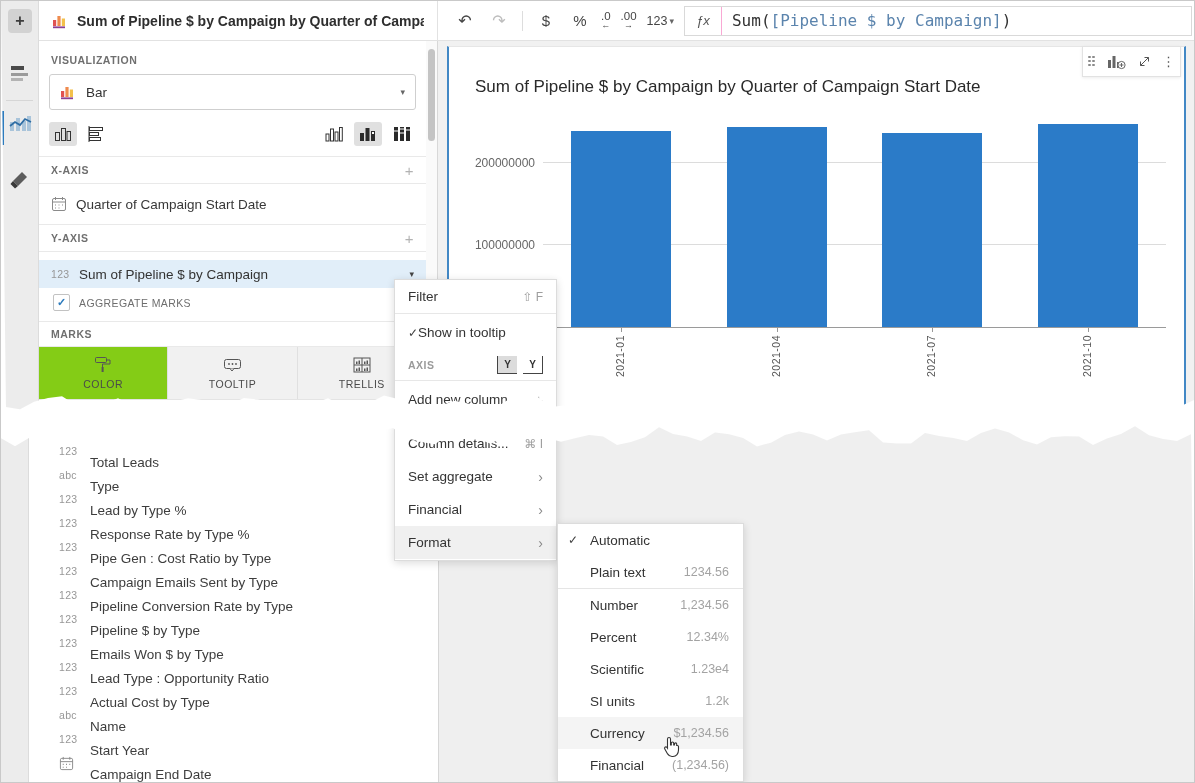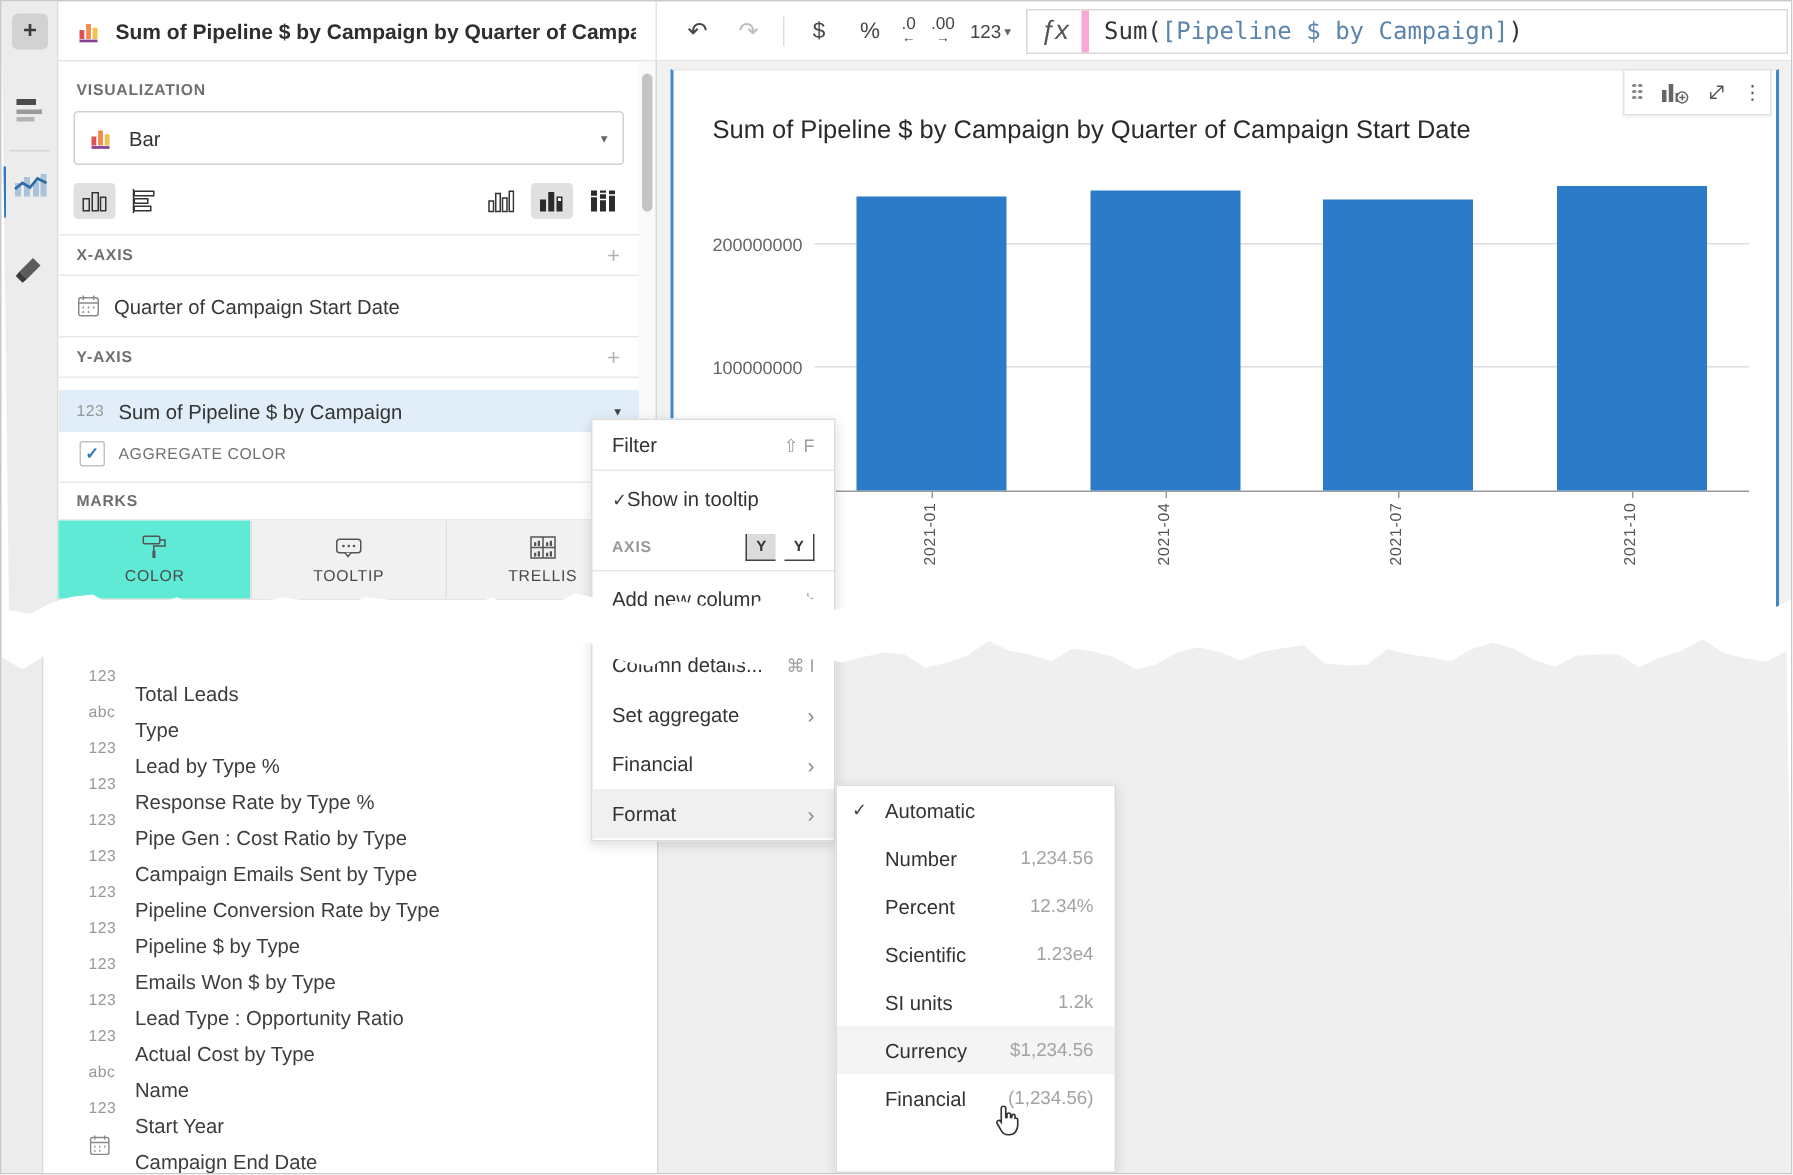--- a/index.html
+++ b/index.html
@@ -27,21 +27,21 @@
   .tbtn{min-width:26px;height:26px;display:flex;align-items:center;justify-content:center;color:#454545;
         font-size:16px;margin-right:8px;cursor:pointer;}
   .tbtn.disabled{color:#bdbdbd;}
   .tdiv{width:1px;height:20px;background:#ddd;margin:0 10px 0 2px;}
   .dec{display:flex;flex-direction:column;align-items:center;line-height:1;font-size:11.5px;color:#454545;margin-right:10px;}
   .dec .arr{font-size:9px;margin-top:-1px;}
   .numfmt{display:flex;align-items:center;font-size:12.5px;color:#454545;gap:2px;margin-right:10px;}
   .caret{font-size:9px;color:#666;}
   .formula-box{display:flex;align-items:center;border:1px solid #d9d9d9;height:30px;box-sizing:border-box;
                flex:1;margin-right:4px;background:#fff;}
-  .fx{width:36px;text-align:center;font-style:italic;font-size:18px;color:#555;border-right:5px solid #f9a8d4;height:100%;
+  .fx{width:36px;text-align:center;font-style:italic;font-size:13px;color:#555;border-right:1px solid #f9a8d4;height:100%;
       display:flex;align-items:center;justify-content:center;}
   .formula{font-family:"DejaVu Sans Mono",monospace;font-size:16px;padding-left:10px;color:#333;}
   .formula .ref{color:#5b84ad;}
 
   
   .panel{position:absolute;left:38px;top:40px;width:387px;height:380px;background:#fff;}
   .sec-label{font-size:10.5px;font-weight:bold;letter-spacing:.5px;color:#6f6f6f;padding:13px 12px 8px 12px;}
   .sec-head{height:26px;display:flex;align-items:center;justify-content:space-between;padding:0 12px;
             border-top:1px solid #e9e9e9;border-bottom:1px solid #e9e9e9;font-size:10.5px;font-weight:bold;
             letter-spacing:.5px;color:#6f6f6f;}
@@ -59,21 +59,21 @@
   .agg-row{display:flex;align-items:center;gap:9px;padding:6px 12px 10px 14px;}
   .chk{width:15px;height:15px;border:1px solid #c2c2c2;border-radius:2px;background:#fff;display:flex;
        align-items:center;justify-content:center;font-size:11px;color:#2d7bbd;font-weight:bold;}
   .agg-lbl{font-size:10.5px;color:#6e6e6e;letter-spacing:.4px;}
   .marks-head{height:24px;display:flex;align-items:center;padding:0 12px;border-top:1px solid #e9e9e9;
               border-bottom:1px solid #e9e9e9;font-size:10.5px;font-weight:bold;letter-spacing:.5px;color:#6f6f6f;}
   .tabs{display:flex;height:52px;border-bottom:1px solid #e4e4e4;}
   .tab{flex:1;display:flex;flex-direction:column;align-items:center;justify-content:center;gap:5px;
        font-size:10.5px;letter-spacing:.5px;color:#4a4a4a;background:#f1f1f1;border-left:1px solid #e0e0e0;}
   .tab:first-child{border-left:none;}
-  .tab.sel{background:#5eead4;text-align:right;}
+  .tab.sel{background:#84cc16;text-align:right;}
 
   
   .scrollstrip{position:absolute;left:425px;top:40px;width:12px;height:380px;background:#fafafa;
                border-right:1px solid #d8d8d8;box-sizing:border-box;}
   .thumb{position:absolute;left:2px;top:8px;width:7px;height:92px;background:#c4c4c4;border-radius:4px;}
 
   
   .canvas-top{position:absolute;left:437px;top:40px;width:758px;height:380px;background:#f1f1f1;}
   .chart-card{position:absolute;left:9px;top:5px;width:739px;height:375px;background:#fff;box-sizing:border-box;
               border-left:2px solid #4288c5;border-right:2px solid #4288c5;border-top:1px solid #e6e6e6;}
@@ -286,21 +286,21 @@
         <span>Y-AXIS</span>
         <span class="plus-gray">+</span>
       </div>
       <div class="yfield" style="margin-top:8px">
         <span class="ftype">123</span>
         <span style="flex:1">Sum of Pipeline $ by Campaign</span>
         <span class="caret" style="color:#444">▾</span>
       </div>
       <div class="agg-row">
         <span class="chk">✓</span>
-        <span class="agg-lbl">AGGREGATE COLOR</span>
+        <span class="agg-lbl">AGGREGATE MARKS</span>
       </div>
 
       <div class="marks-head">
         <span>MARKS</span>
       </div>
       <div class="tabs">
         <div class="tab sel">
           <span>
             <svg width="20" height="17" viewBox="0 0 20 17" fill="none" stroke="#555">
                 <rect x="2.5" y="1.5" width="11" height="5" rx="1"></rect>
@@ -524,20 +524,25 @@
           <span class="chev">›</span>
         </div>
       </div>
 
     <div class="menu" style="left:556px;top:100px;width:187px;height:259px" id="format-menu">
         <div class="frow">
           <span class="mcheck">✓</span>
           <span>Automatic</span>
           <span class="fsample"></span>
         </div>
+        <div class="frow bd">
+          <span class="mcheck"></span>
+          <span>Plain text</span>
+          <span class="fsample">1234.56</span>
+        </div>
         <div class="frow">
           <span class="mcheck"></span>
           <span>Number</span>
           <span class="fsample">1,234.56</span>
         </div>
         <div class="frow">
           <span class="mcheck"></span>
           <span>Percent</span>
           <span class="fsample">12.34%</span>
         </div>

